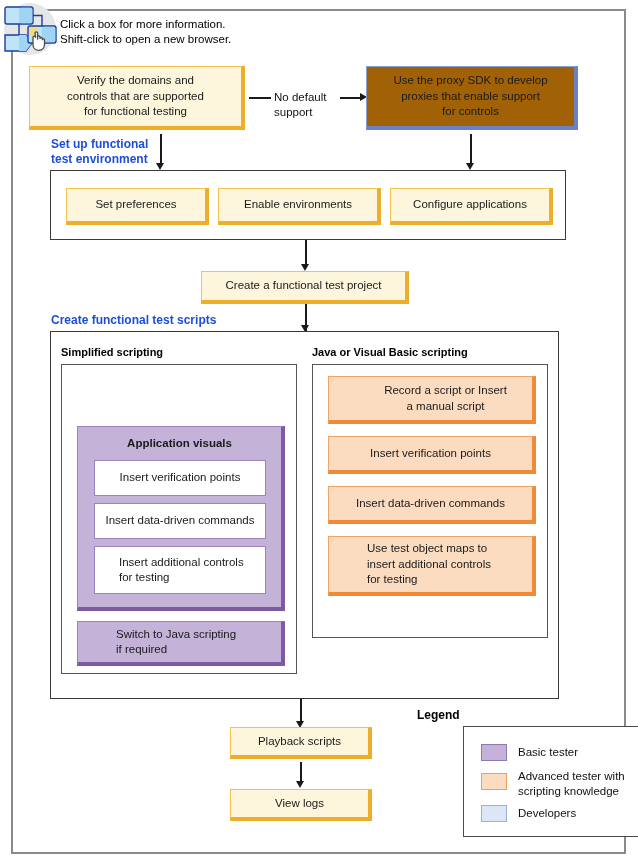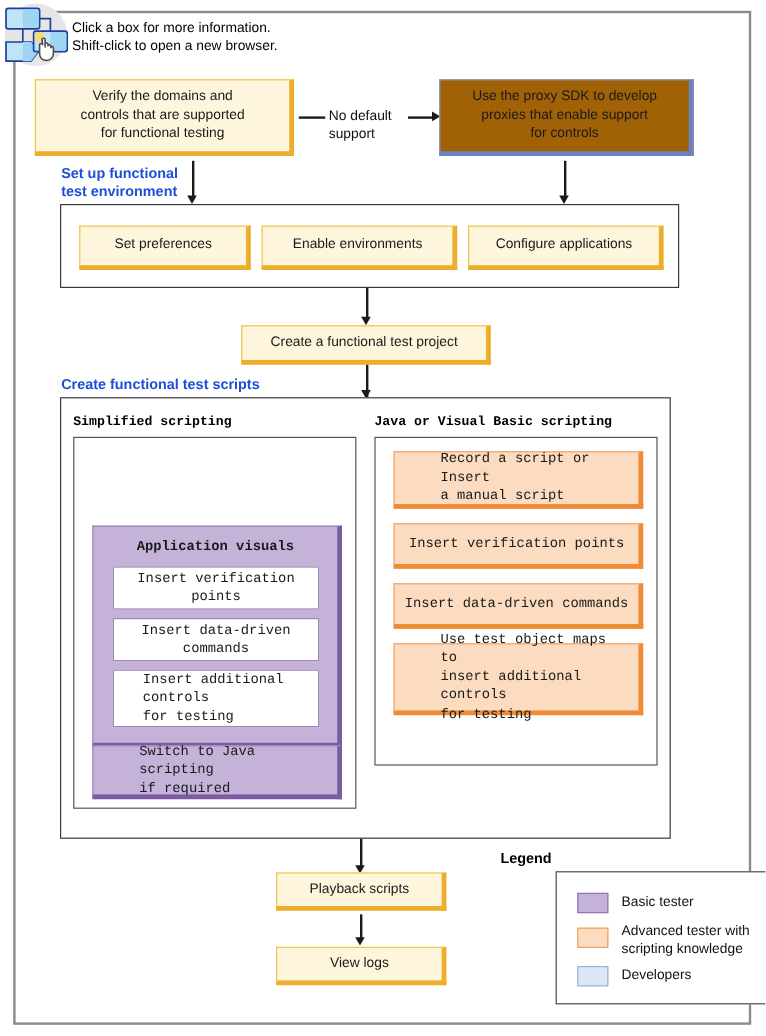--- a/index.html
+++ b/index.html
@@ -145,21 +145,20 @@
 
   
   .purple-group {
     position: absolute;
     box-sizing: border-box;
     background: #c4b2d9;
     border-top: 1px solid #9b83bb;
     border-left: 1px solid #9b83bb;
     border-right: 4px solid #7b5ca3;
     border-bottom: 4px solid #7b5ca3;
-    margin-top: 12px;
   }
   .purple-group-title {
     position: absolute;
     width: 100%;
     text-align: center;
     top: 10px;
     font-size: 11.5px;
     font-weight: bold;
     color: #1a1a1a;
   }
@@ -307,21 +306,21 @@
   <div class="node yellow" style="left:201px; top:271px; width:208px; height:33px;">
     <span class="lbl">Create a functional test project</span>
   </div>
 
   <div class="vline" style="left:305px; top:304px; height:27px;"></div>
   <div class="arrow-down" style="left:301px; top:325px;"></div>
 
   <div class="group-title" style="left:51px; top:313px;">Create functional test scripts</div>
 
   <div class="group-shadow" style="left:54px; top:335px; width:509px; height:368px;"></div>
-  <div class="group" style="left:50px; top:331px; width:509px; height:368px;font-family:Liberation Mono, monospace;">
+  <div class="group" style="left:50px; top:331px; width:509px; height:368px;">
 
     <div class="sub-title" style="left:10px; top:14px;">Simplified scripting</div>
 
     <div class="group-shadow" style="left:14px; top:36px; width:236px; height:310px;"></div>
     <div class="group thin" style="left:10px; top:32px; width:236px; height:310px;">
 
 
       <div class="purple-group" style="left:15px; top:61px; width:208px; height:185px;">
         <div class="purple-group-title">Application visuals</div>
 
@@ -342,21 +341,21 @@
 if required</span>
       </div>
     </div>
 
     <div class="sub-title" style="left:261px; top:14px;">Java or Visual Basic scripting</div>
 
     <div class="group-shadow" style="left:265px; top:36px; width:236px; height:274px;"></div>
     <div class="group thin" style="left:261px; top:32px; width:236px; height:274px;">
 
       <div class="node orange" style="left:15px; top:11px; width:208px; height:48px;">
-        <span class="lbl" style="white-space:pre-line; text-align:left; width:100%; padding-left:30px; box-sizing:border-box;">Record a script or Insert
+        <span class="lbl" style="white-space:pre-line; text-align:center; width:100%; padding-left:30px; box-sizing:border-box;">Record a script or Insert
 a manual script</span>
       </div>
       <div class="node orange" style="left:15px; top:71px; width:208px; height:38px;">
         <span class="lbl">Insert verification points</span>
       </div>
       <div class="node orange" style="left:15px; top:121px; width:208px; height:38px;">
         <span class="lbl">Insert data-driven commands</span>
       </div>
       <div class="node orange" style="left:15px; top:171px; width:208px; height:60px;">
         <span class="lbl" style="white-space:pre-line; text-align:left; width:100%; padding-left:30px; box-sizing:border-box;">Use test object maps to

